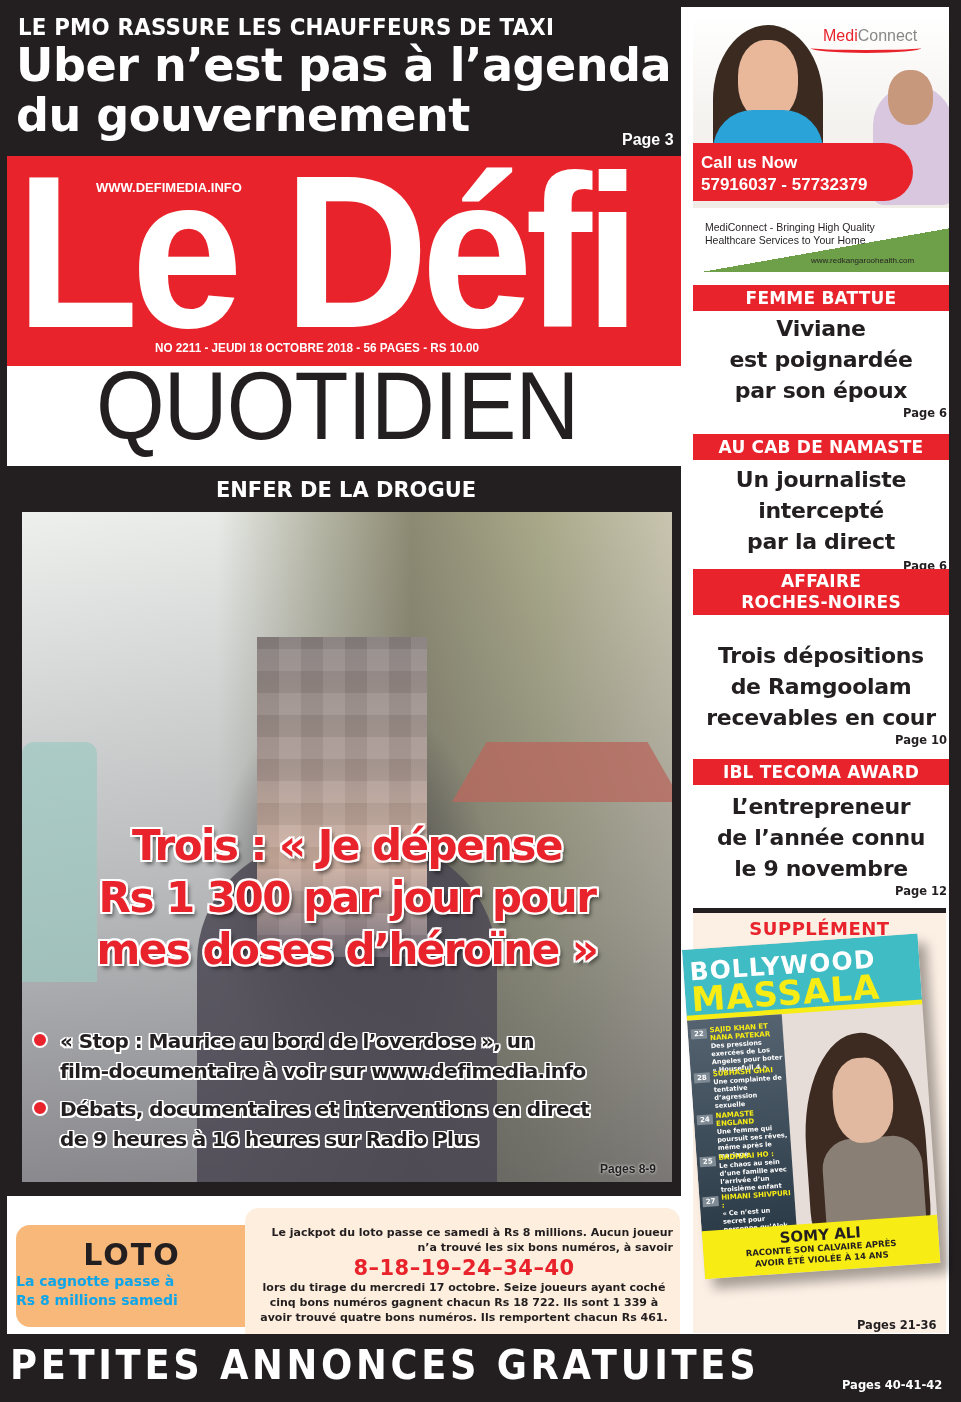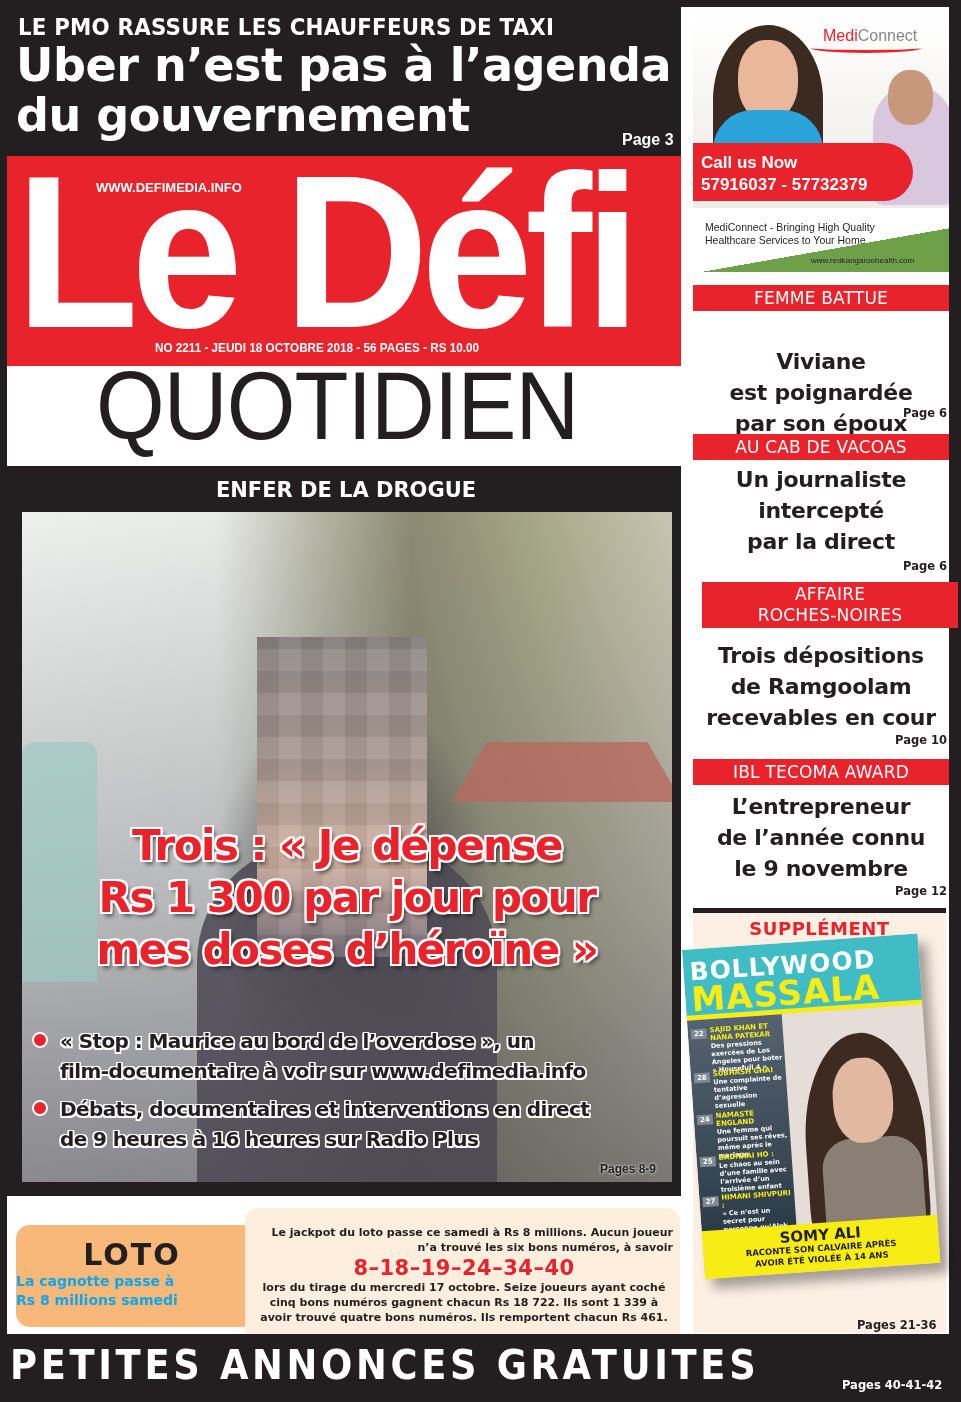--- a/index.html
+++ b/index.html
@@ -62,21 +62,21 @@
   #ad-brand .light { color: #888; }
   .ad-swoosh { position: absolute; left: 118px; top: 28px; width: 110px; height: 10px; border-bottom: 3px solid #e8232b; border-radius: 0 0 60% 60%; }
   #ad-red { position: absolute; left: 0; top: 128px; width: 220px; height: 58px; background: #e8232b; border-radius: 0 30px 30px 0; }
   #ad-call { position: absolute; left: 8px; top: 138px; color: #fff; font-family: "Liberation Sans", sans-serif; font-weight: bold; font-size: 17px; }
   #ad-phone { position: absolute; left: 8px; top: 160px; color: #fff; font-family: "Liberation Sans", sans-serif; font-weight: bold; font-size: 17px; }
   #ad-green { position: absolute; left: 0; top: 200px; width: 256px; height: 57px; background: #6ea04a; clip-path: polygon(0 88%, 100% 0, 100% 100%, 0 100%); }
   #ad-white { position: absolute; left: 0; top: 193px; width: 256px; height: 64px; background: linear-gradient(170deg, #fff 60%, transparent 60%); }
   #ad-tagline { position: absolute; left: 12px; top: 206px; color: #231f20; font-family: "Liberation Sans", sans-serif; font-size: 10.5px; line-height: 13px; }
   #ad-url { position: absolute; left: 118px; top: 241px; color: #231f20; font-family: "Liberation Sans", sans-serif; font-size: 8px; }
 
-  .teaser-kicker { position: absolute; left: 693px; width: 256px; background: #e8232b; color: #fff; text-align: center; font-weight: 400; font-size: 17px; line-height: 22px; padding: 2px 0; letter-spacing: 0.2px; }
+  .teaser-kicker { position: absolute; left: 693px; width: 256px; background: #e8232b; color: #fff; text-align: center; font-weight: 700; font-size: 17px; line-height: 22px; padding: 2px 0; letter-spacing: 0.2px; }
   .teaser-title { position: absolute; left: 693px; width: 256px; text-align: center; color: #231f20; font-weight: 900; font-size: 22px; line-height: 31px; letter-spacing: -0.3px; }
   .teaser-page { position: absolute; right: 14px; color: #231f20; font-weight: 900; font-size: 11.5px; }
 
   
   #supp-rule { left: 693px; top: 908px; width: 253px; height: 5px; background: #231f20; }
   #supp-box { left: 693px; top: 913px; width: 253px; height: 420px; background: #fcefe4; }
   #supp-label { left: 693px; top: 918px; width: 253px; text-align: center; color: #e8232b; font-weight: 900; font-size: 18px; letter-spacing: 0.5px; }
   #mag { left: 682px; top: 950px; width: 236px; height: 330px; transform: rotate(-4deg); transform-origin: left top; box-shadow: 8px 10px 12px rgba(0,0,0,0.35); overflow: hidden; background: #e6ddd8; }
   .mag-head { position: absolute; left: 0; top: 0; width: 100%; height: 70px; background: #40bcc4; }
   .mag-strip { position: absolute; left: 0; top: 66px; width: 100%; height: 5px; background: #f7ec13; }
@@ -171,36 +171,36 @@
   <div id="ad-green"></div>
   <div id="ad-white"></div>
   <div id="ad-tagline">
     <div>MediConnect - Bringing High Quality</div>
     <div>Healthcare Services to Your Home</div>
   </div>
   <div id="ad-url">www.redkangaroohealth.com</div>
 </div>
 
 <div class="teaser-kicker" style="top:285px;">FEMME BATTUE</div>
-<div class="teaser-title" style="top:313px;margin-top:33px;">
+<div class="teaser-title" style="top:313px;">
   <div>Viviane</div>
   <div>est poignardée</div>
   <div>par son époux</div>
 </div>
 <div class="teaser-page" style="top:406px;">Page 6</div>
 
-<div class="teaser-kicker" style="top:434px;">AU CAB DE VACOAS</div>
+<div class="teaser-kicker" style="top:434px;">AU CAB DE NAMASTE</div>
 <div class="teaser-title" style="top:464px;">
   <div>Un journaliste</div>
   <div>intercepté</div>
   <div>par la direct</div>
 </div>
 <div class="teaser-page" style="top:559px;">Page 6</div>
 
-<div class="teaser-kicker" style="top:582px; line-height:21px;margin-left:9px;">
+<div class="teaser-kicker" style="top:569px; line-height:21px;">
   <div>AFFAIRE</div>
   <div>ROCHES-NOIRES</div>
 </div>
 <div class="teaser-title" style="top:640px;">
   <div>Trois dépositions</div>
   <div>de Ramgoolam</div>
   <div>recevables en cour</div>
 </div>
 <div class="teaser-page" style="top:733px;">Page 10</div>
 

